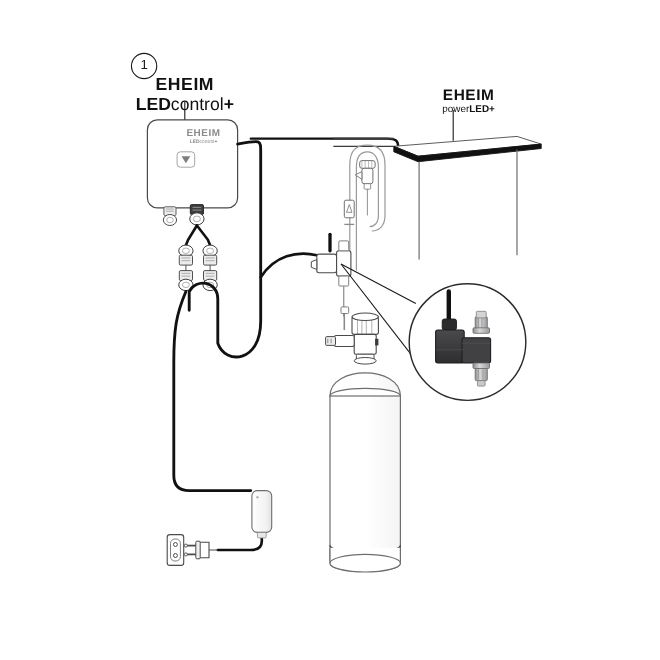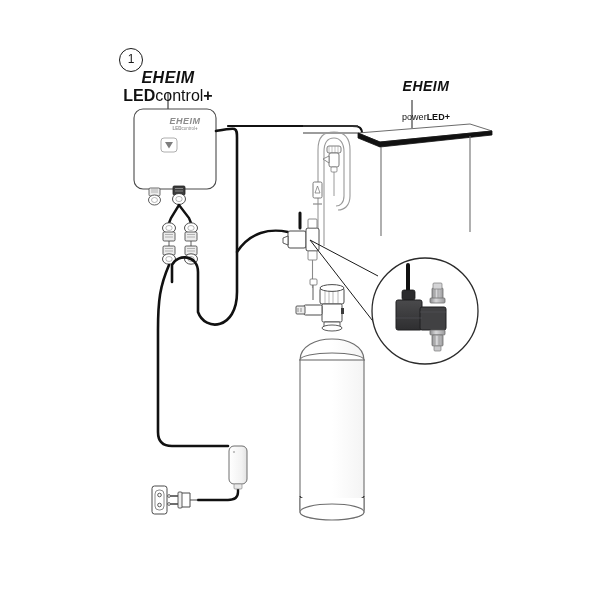--- a/index.html
+++ b/index.html
@@ -27,21 +27,20 @@
   .label-block {
     position: absolute;
     text-align: center;
     line-height: 1;
     color: #111111;
     user-select: none;
   }
   .brand-word {
     font-family: "Liberation Sans", sans-serif;
     font-weight: bold;
-    font-style: italic;
     letter-spacing: 0.5px;
   }
   .product-word {
     font-family: "Liberation Sans", sans-serif;
     font-weight: normal;
     letter-spacing: 0px;
   }
   .product-word b {
     font-weight: bold;
   }
@@ -55,21 +54,21 @@
     width: 120px;
   }
   #label-ledcontrol .brand-word { font-size: 16px; }
   #label-ledcontrol .product-word { font-size: 16px; margin-top: 2px; }
   #label-powerled {
     left: 366px;
     top: 79px;
     width: 120px;
   }
   #label-powerled .brand-word { font-size: 14px; }
-  #label-powerled .product-word { font-size: 9px; margin-top: 20px; }
+  #label-powerled .product-word { font-size: 9px; margin-top: 2px; }
   #step-marker-1 {
     position: absolute;
     left: 119px;
     top: 48px;
     width: 22px;
     height: 22px;
     border: 1.2px solid #1a1a1a;
     border-radius: 50%;
     font-size: 12px;
     line-height: 20px;

